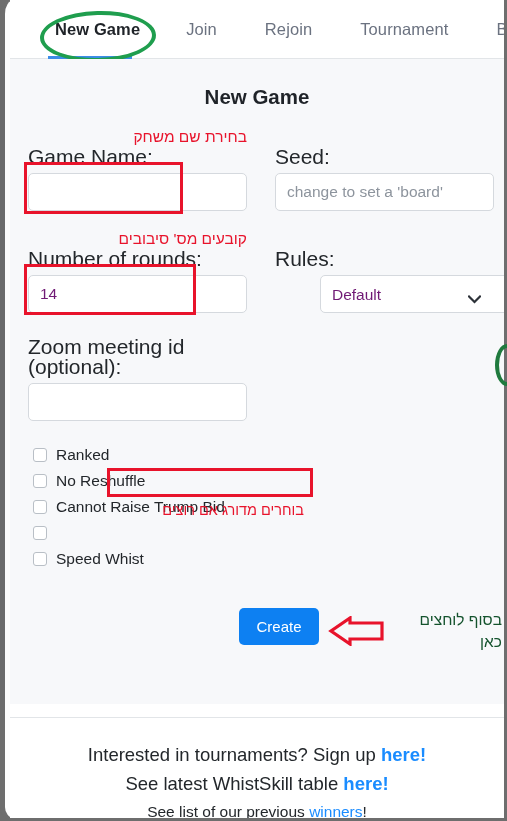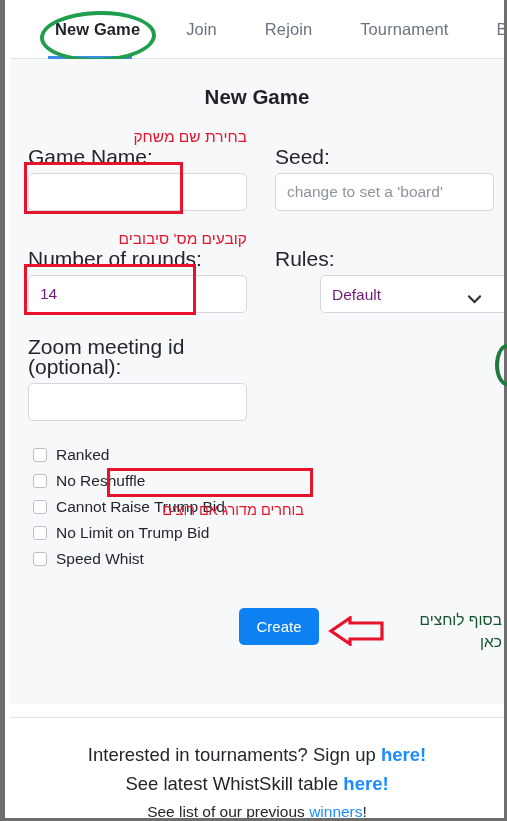--- a/index.html
+++ b/index.html
@@ -19,20 +19,21 @@
     left: 0;
     top: 0;
     width: 507px;
     height: 821px;
     box-sizing: border-box;
     border-left: 5px solid #6e6e6e;
     border-right: 8px solid #6e6e6e;
     border-top: 0;
     border-bottom: 3px solid #6e6e6e;
     background: #ffffff;
+    border-radius: 14px;
   }
 
   .page {
     position: absolute;
     left: 5px;
     top: 0;
     width: 494px;
     height: 818px;
     background: #ffffff;
     overflow: hidden;
@@ -340,21 +341,20 @@
         <div class="check-row">
           <span class="cbox"></span>
           <span class="check-label">No Reshuffle</span>
         </div>
         <div class="check-row">
           <span class="cbox"></span>
           <span class="check-label">Cannot Raise Trump Bid</span>
         </div>
         <div class="check-row">
           <span class="cbox"></span>
-          <span class="check-label">No Limit on Trump Bid</span>
         </div>
         <div class="check-row">
           <span class="cbox"></span>
           <span class="check-label">Speed Whist</span>
         </div>
       </div>
 
       <div class="create-row">
         <button class="create-btn">Create</button>
         <span class="arrow-annot">

